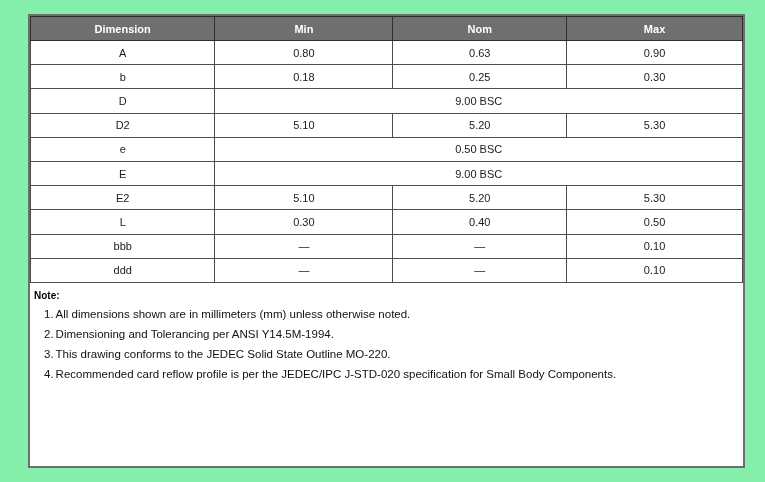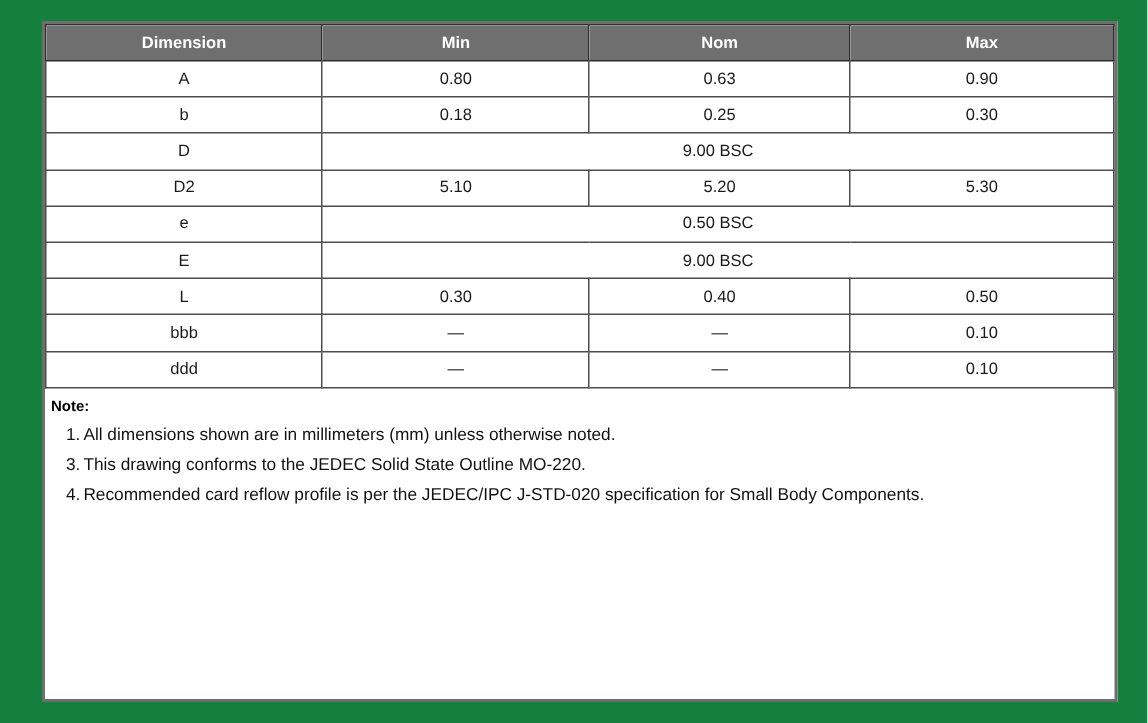--- a/index.html
+++ b/index.html
@@ -8,21 +8,21 @@
     background: #ffffff;
     width: 765px;
     height: 482px;
     font-family: "Liberation Sans", sans-serif;
     -webkit-font-smoothing: antialiased;
   }
   .page {
     position: relative;
     width: 765px;
     height: 482px;
-    background: #15803d;
+    background: #86efac;
     overflow: hidden;
   }
   .frame {
     position: absolute;
     left: 28px;
     top: 14px;
     width: 717px;
     height: 454px;
     border: 2px solid #6e6e6e;
     box-sizing: border-box;
@@ -126,20 +126,26 @@
         </tr>
         <tr>
           <td>e</td>
           <td colspan="3">0.50 BSC</td>
         </tr>
         <tr>
           <td>E</td>
           <td colspan="3">9.00 BSC</td>
         </tr>
         <tr>
+          <td>E2</td>
+          <td>5.10</td>
+          <td>5.20</td>
+          <td>5.30</td>
+        </tr>
+        <tr>
           <td>L</td>
           <td>0.30</td>
           <td>0.40</td>
           <td>0.50</td>
         </tr>
         <tr>
           <td>bbb</td>
           <td>—</td>
           <td>—</td>
           <td>0.10</td>
@@ -152,20 +158,23 @@
         </tr>
       </tbody>
     </table>
 
     <div class="notes">
       <div class="notes-title">Note:</div>
       <div class="note-item">
         <span class="note-num">1.</span><span>All dimensions shown are in millimeters (mm) unless otherwise noted.</span>
       </div>
       <div class="note-item">
+        <span class="note-num">2.</span><span>Dimensioning and Tolerancing per ANSI Y14.5M-1994.</span>
+      </div>
+      <div class="note-item">
         <span class="note-num">3.</span><span>This drawing conforms to the JEDEC Solid State Outline MO-220.</span>
       </div>
       <div class="note-item">
         <span class="note-num">4.</span><span>Recommended card reflow profile is per the JEDEC/IPC J-STD-020 specification for Small Body Components.</span>
       </div>
     </div>
 
   </div>
 </div>
 

